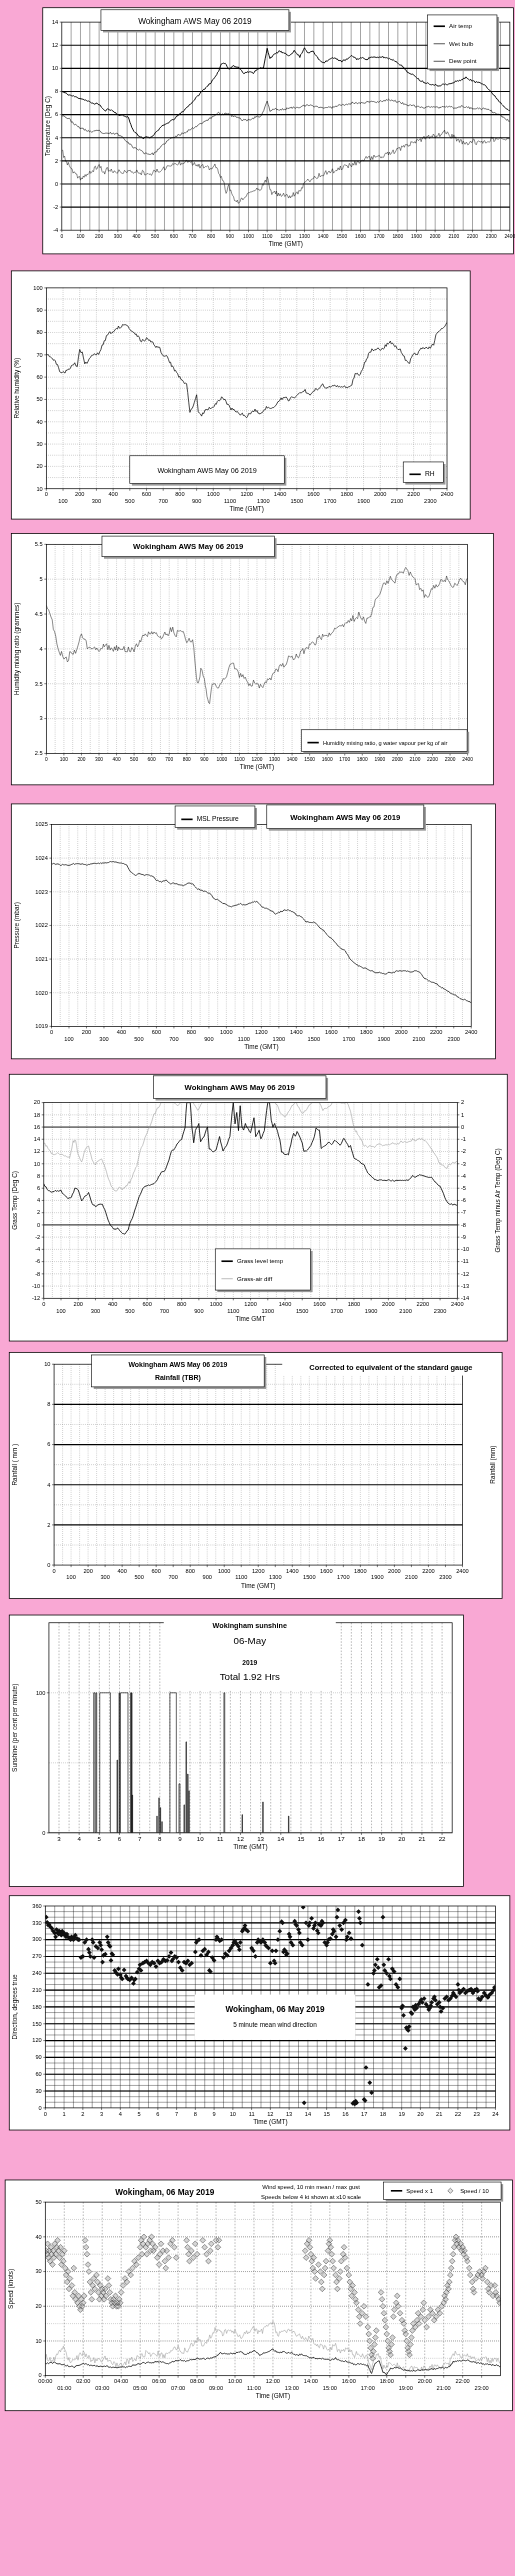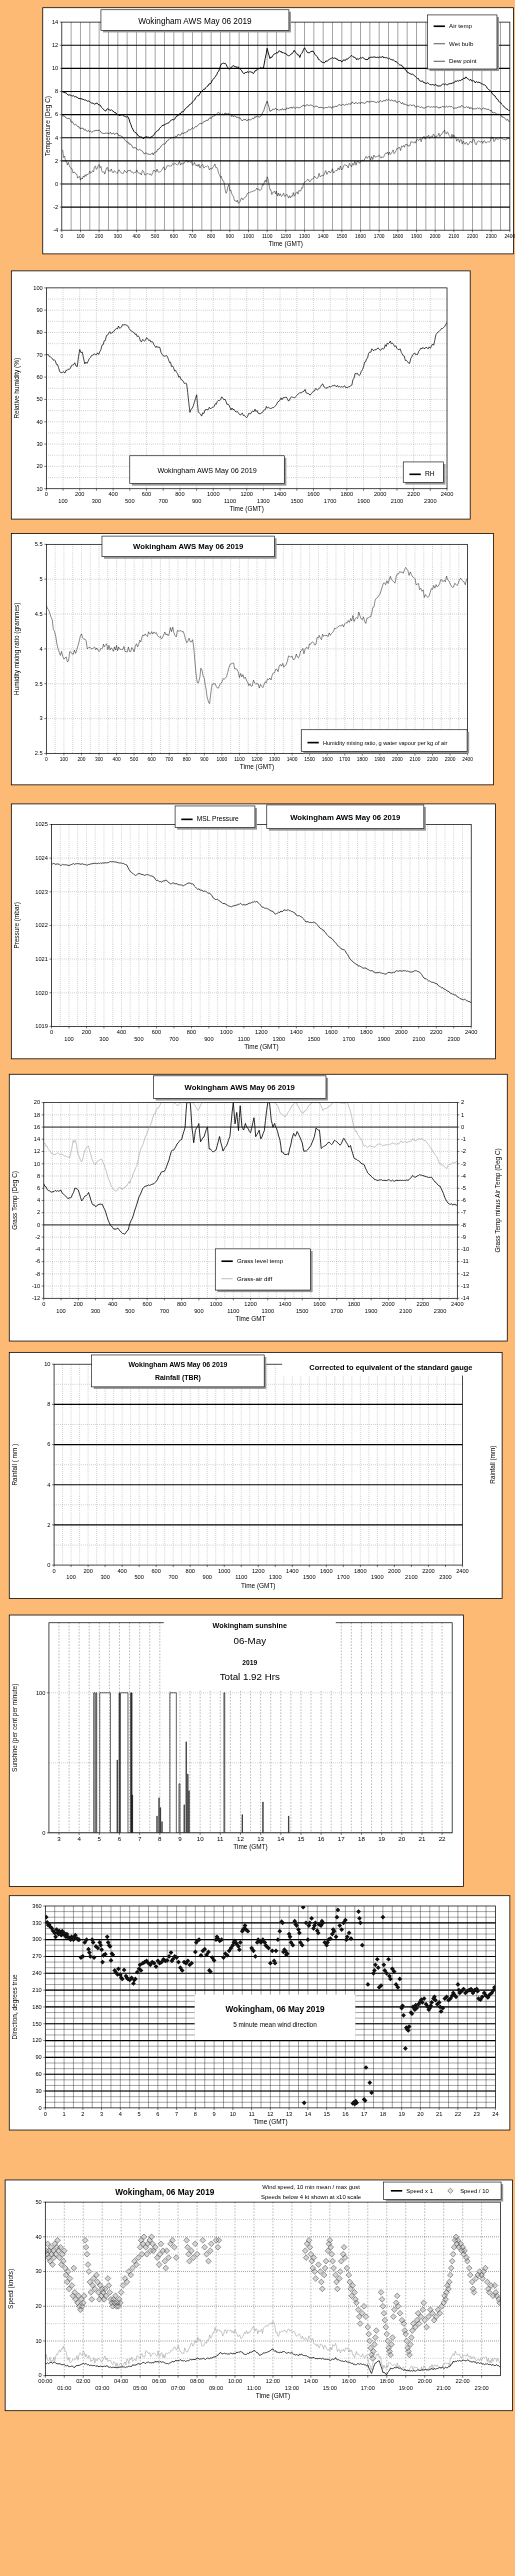--- a/index.html
+++ b/index.html
@@ -1,16 +1,16 @@
 <!DOCTYPE html>
 <html style="font-size:8.2px"><head>
 <meta charset="utf-8">
 <style>
   html,body{margin:0;padding:0;background:#e8e8e8;}
-  .page{position:relative;width:515px;height:2576px;background:#fdba74;margin:0 auto;
+  .page{position:relative;width:515px;height:2576px;background:#f9a8d4;margin:0 auto;
         font-family:"Liberation Sans", sans-serif;}
   svg{position:absolute;left:0;top:0;}
   text{font-family:"Liberation Sans", sans-serif;}
 </style>
 </head>
 <body>
 
 <div class="page">
   <svg id="chart-canvas" width="515" height="2576" viewBox="0 0 1000 5000" style="font-family:'Liberation Sans',sans-serif">
       <g>

